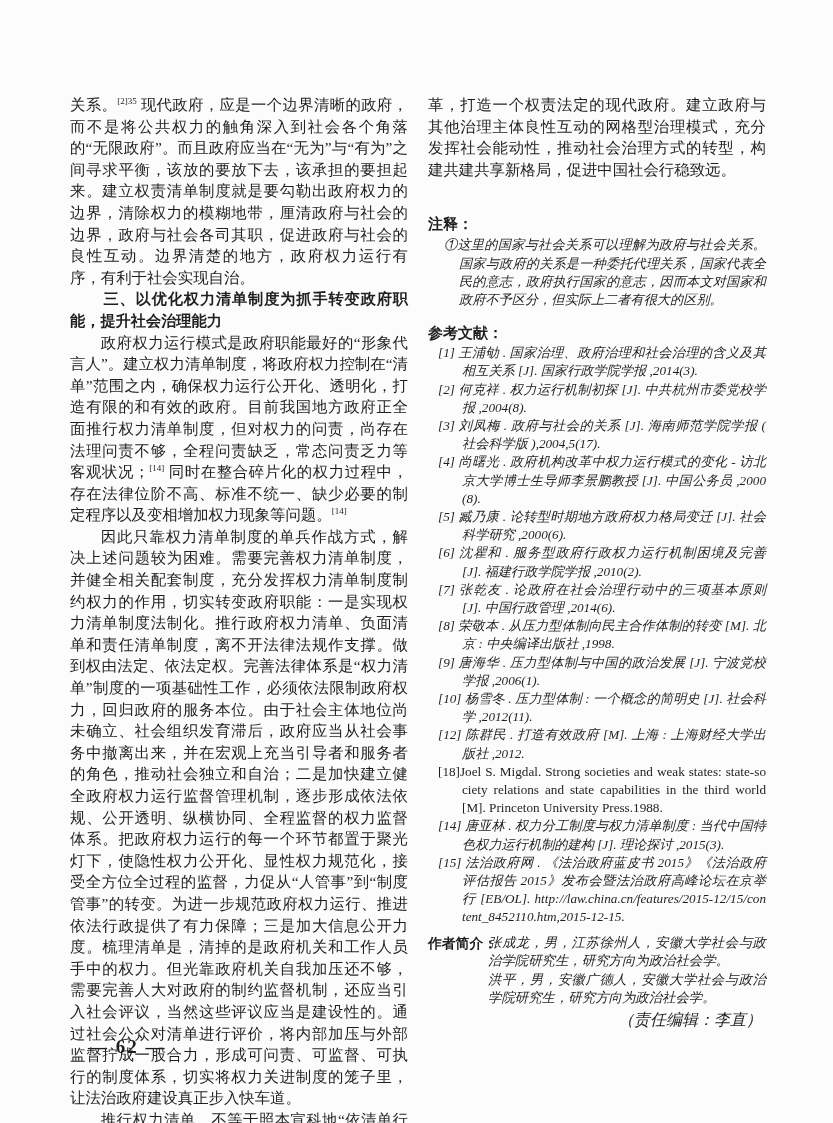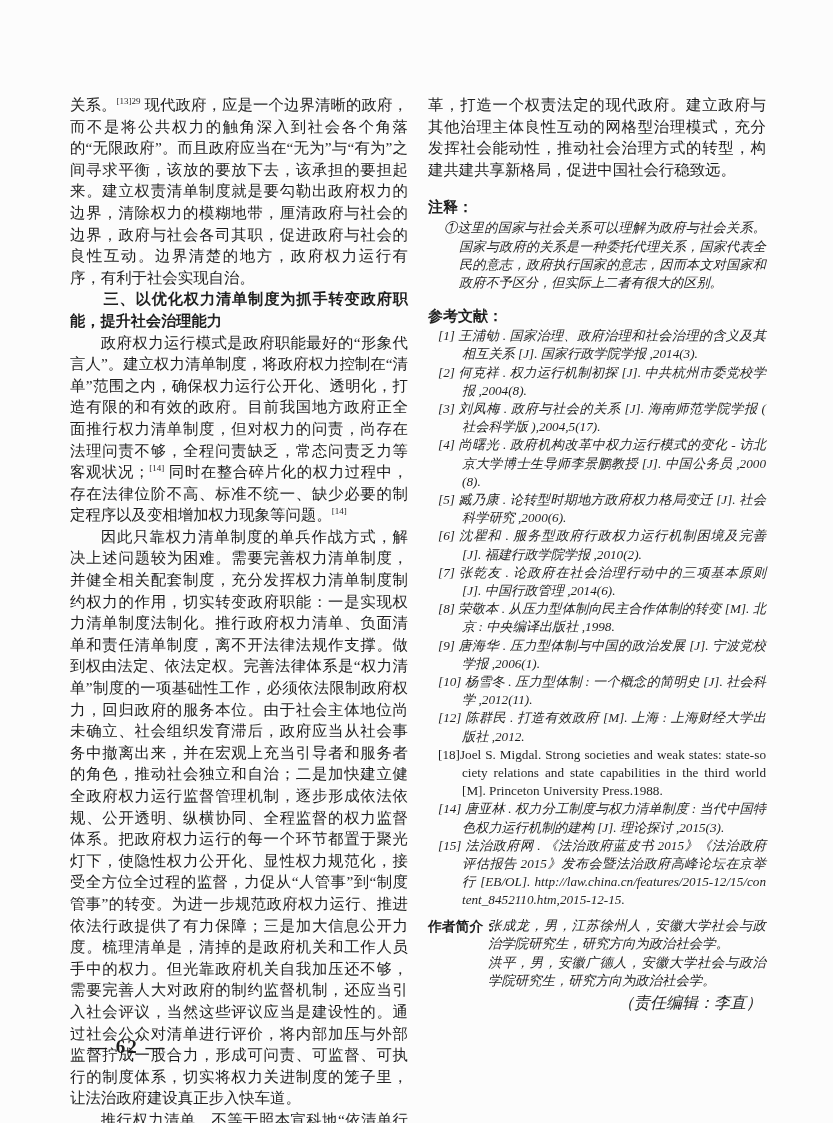--- a/index.html
+++ b/index.html
@@ -43,21 +43,21 @@
     text-indent:2.2em;
   }
   
   .block-heading{
     font-family:"Liberation Sans","DejaVu Sans",sans-serif;
     font-weight:700;
     font-size:15px;
     line-height:20px;
     margin:0;
   }
-  .notes-heading{margin-top:17px;}
+  .notes-heading{margin-top:34px;}
   .refs-heading{margin-top:14px;}
   .note-list{margin-top:2px;}
   .note-item{
     font-style:italic;
     font-size:13.2px;
     line-height:18.2px;
     text-align:justify;
     padding-left:31px;
     text-indent:-15px;
   }
@@ -107,21 +107,21 @@
     font-weight:700;
     letter-spacing:2px;
   }
 </style>
 </head>
 <body>
 
 <div class="page">
   <div class="columns">
     <div class="col" id="left-col">
-        <div class="body-par">关系。<sup class="cite">[13]29</sup> 现代政府，应是一个边界清晰的政府，而不是将公共权力的触角深入到社会各个角落的“无限政府”。而且政府应当在“无为”与“有为”之间寻求平衡，该放的要放下去，该承担的要担起来。建立权责清单制度就是要勾勒出政府权力的边界，清除权力的模糊地带，厘清政府与社会的边界，政府与社会各司其职，促进政府与社会的良性互动。边界清楚的地方，政府权力运行有序，有利于社会实现自治。</div>
+        <div class="body-par">关系。<sup class="cite">[2]35</sup> 现代政府，应是一个边界清晰的政府，而不是将公共权力的触角深入到社会各个角落的“无限政府”。而且政府应当在“无为”与“有为”之间寻求平衡，该放的要放下去，该承担的要担起来。建立权责清单制度就是要勾勒出政府权力的边界，清除权力的模糊地带，厘清政府与社会的边界，政府与社会各司其职，促进政府与社会的良性互动。边界清楚的地方，政府权力运行有序，有利于社会实现自治。</div>
         <div class="section-heading">三、以优化权力清单制度为抓手转变政府职能，提升社会治理能力</div>
         <div class="body-par indent">政府权力运行模式是政府职能最好的“形象代言人”。建立权力清单制度，将政府权力控制在“清单”范围之内，确保权力运行公开化、透明化，打造有限的和有效的政府。目前我国地方政府正全面推行权力清单制度，但对权力的问责，尚存在法理问责不够，全程问责缺乏，常态问责乏力等客观状况；<sup class="cite">[14]</sup> 同时在整合碎片化的权力过程中，存在法律位阶不高、标准不统一、缺少必要的制定程序以及变相增加权力现象等问题。<sup class="cite">[14]</sup></div>
         <div class="body-par indent">因此只靠权力清单制度的单兵作战方式，解决上述问题较为困难。需要完善权力清单制度，并健全相关配套制度，充分发挥权力清单制度制约权力的作用，切实转变政府职能：一是实现权力清单制度法制化。推行政府权力清单、负面清单和责任清单制度，离不开法律法规作支撑。做到权由法定、依法定权。完善法律体系是“权力清单”制度的一项基础性工作，必须依法限制政府权力，回归政府的服务本位。由于社会主体地位尚未确立、社会组织发育滞后，政府应当从社会事务中撤离出来，并在宏观上充当引导者和服务者的角色，推动社会独立和自治；二是加快建立健全政府权力运行监督管理机制，逐步形成依法依规、公开透明、纵横协同、全程监督的权力监督体系。把政府权力运行的每一个环节都置于聚光灯下，使隐性权力公开化、显性权力规范化，接受全方位全过程的监督，力促从“人管事”到“制度管事”的转变。为进一步规范政府权力运行、推进依法行政提供了有力保障；三是加大信息公开力度。梳理清单是，清掉的是政府机关和工作人员手中的权力。但光靠政府机关自我加压还不够，需要完善人大对政府的制约监督机制，还应当引入社会评议，当然这些评议应当是建设性的。通过社会公众对清单进行评价，将内部加压与外部监督拧成一股合力，形成可问责、可监督、可执行的制度体系，切实将权力关进制度的笼子里，让法治政府建设真正步入快车道。</div>
         <div class="body-par indent">推行权力清单，不等于照本宣科地“依清单行政”，要挖掘“权力清单”带来的“红利”。“瘦身”是为了“健身”。以完善权力清单制度为契机，用法治思维和法治方式贯穿政府流程全过程。繁荣来源于活力，活力来源于制度；制度竞争力是核心的竞争力，制度优势是最大的发展优势。以优化权力清单制度为抓手，深化行政管理体制改</div>
       </div>
     <div class="col">
       <div id="right-pars">
           <div class="body-par">革，打造一个权责法定的现代政府。建立政府与其他治理主体良性互动的网格型治理模式，充分发挥社会能动性，推动社会治理方式的转型，构建共建共享新格局，促进中国社会行稳致远。</div>
         </div>
       <div class="block-heading notes-heading">注释：</div>

